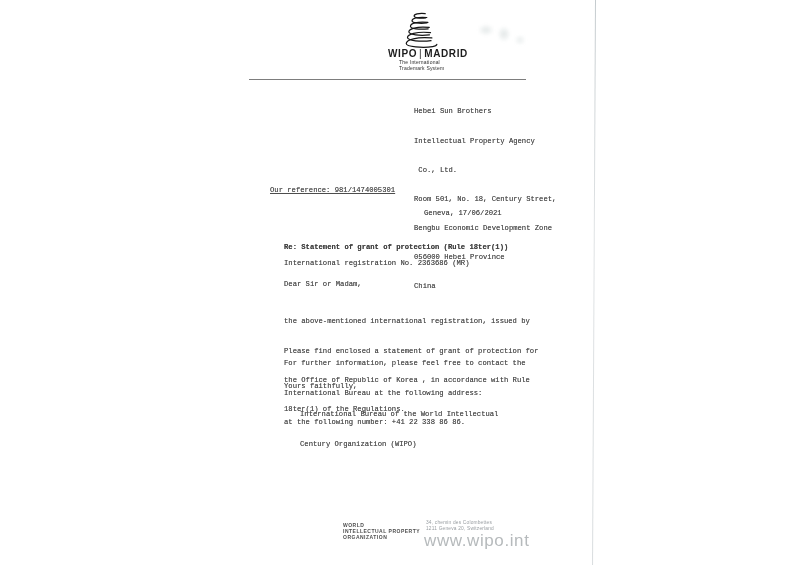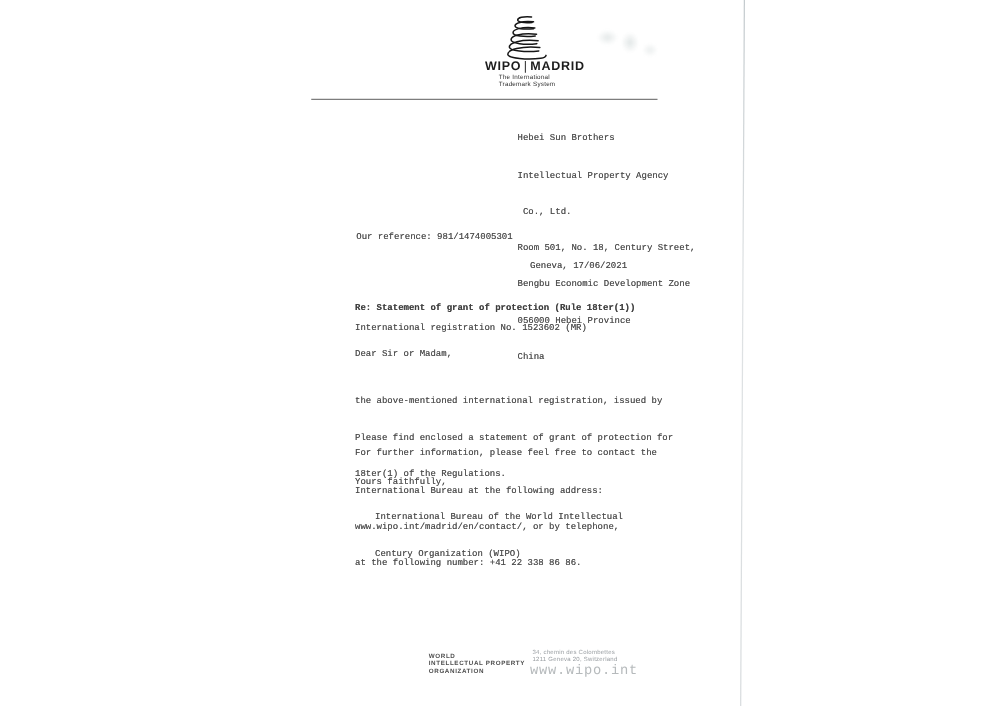--- a/index.html
+++ b/index.html
@@ -47,21 +47,21 @@
   
   .mono {
     font-family: "Liberation Mono", monospace;
     font-size: 7.2px;
     line-height: 9.7px;
     color: #4d4d4d;
     white-space: pre;
     text-shadow: 0 0 0.3px rgba(80,80,80,0.75);
   }
   .recipient  { left: 414px; top: 88px; }
-  .reference  { left: 285px; top: 186px; }
+  .reference  { left: 270px; top: 186px; text-decoration: underline; }
   .dateline   { left: 424px; top: 209px; }
   .subject    { left: 284px; top: 243px; font-weight: bold; color: #3f3f3f; }
   .regline    { left: 284px; top: 259px; }
   .salutation { left: 284px; top: 280px; }
   .para1      { left: 284px; top: 298px; }
   .para2      { left: 284px; top: 340px; }
   .closing    { left: 284px; top: 382px; text-align: center; }
   .signature  { left: 300px; top: 391px; width: 260px; }
 
   
@@ -69,21 +69,21 @@
     left: 343px; top: 522px;
     font-size: 5px; line-height: 6px; font-weight: bold;
     letter-spacing: 0.5px; color: #4e4e4e;
   }
   .footer-addr {
     left: 426px; top: 520px;
     font-size: 4.8px; line-height: 5.9px; color: #989da1; letter-spacing: 0.2px;
   }
   .footer-web {
     left: 424px; top: 531px;
-    font-size: 11px; color: #b6babc; letter-spacing: 0.6px; font-weight: normal; font-family: Liberation Mono, monospace;
+    font-size: 17px; color: #b6babc; letter-spacing: 0.6px; font-weight: normal;
   }
 </style>
 </head>
 <body>
 
 <div class="page">
 
   <div class="abs scan-edge"></div>
   <div class="abs scan-smudge"></div>
 
@@ -114,33 +114,33 @@
     <div>Room 501, No. 18, Century Street,</div>
     <div>Bengbu Economic Development Zone</div>
     <div>056000 Hebei Province</div>
     <div>China</div>
   </div>
 
   <div class="abs mono reference">Our reference: 981/1474005301</div>
   <div class="abs mono dateline">Geneva, 17/06/2021</div>
 
   <div class="abs mono subject">Re: Statement of grant of protection (Rule 18ter(1))</div>
-  <div class="abs mono regline">International registration No. 1523602 (MR)</div>
+  <div class="abs mono regline">International registration No. 2363686 (MR)</div>
   <div class="abs mono salutation">Dear Sir or Madam,</div>
 
   <div class="abs mono para1">
     <div>the above-mentioned international registration, issued by</div>
     <div>Please find enclosed a statement of grant of protection for</div>
+    <div>the Office of Republic of Korea , in accordance with Rule</div>
     <div>18ter(1) of the Regulations.</div>
   </div>
 
   <div class="abs mono para2">
     <div>For further information, please feel free to contact the</div>
     <div>International Bureau at the following address:</div>
-    <div>www.wipo.int/madrid/en/contact/, or by telephone,</div>
     <div>at the following number: +41 22 338 86 86.</div>
   </div>
 
   <div class="abs mono closing">Yours faithfully,</div>
 
   <div class="abs mono signature">
     <div>International Bureau of the World Intellectual</div>
     <div>Century Organization (WIPO)</div>
   </div>
 

